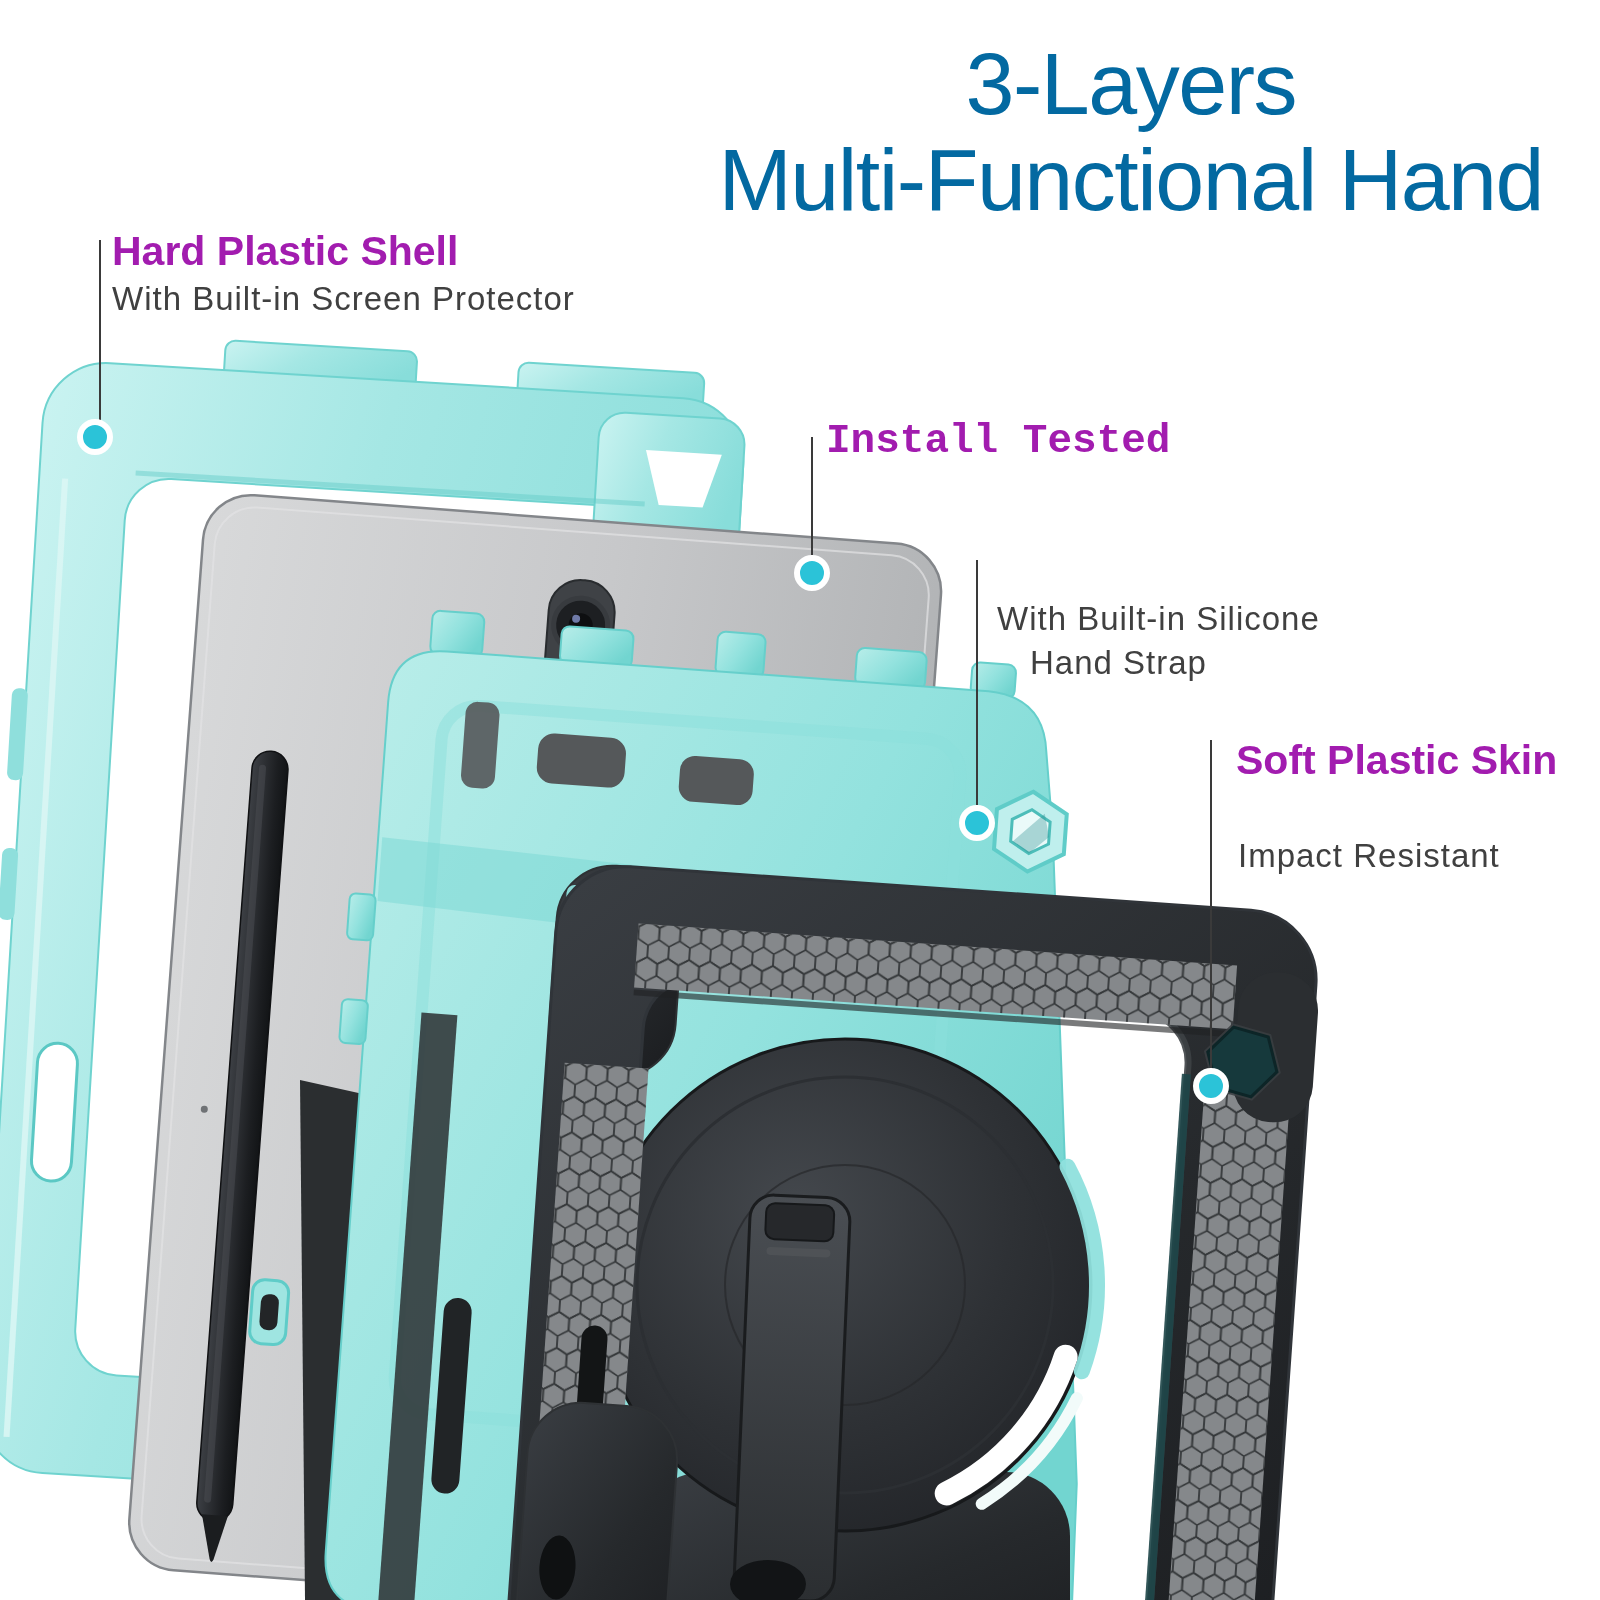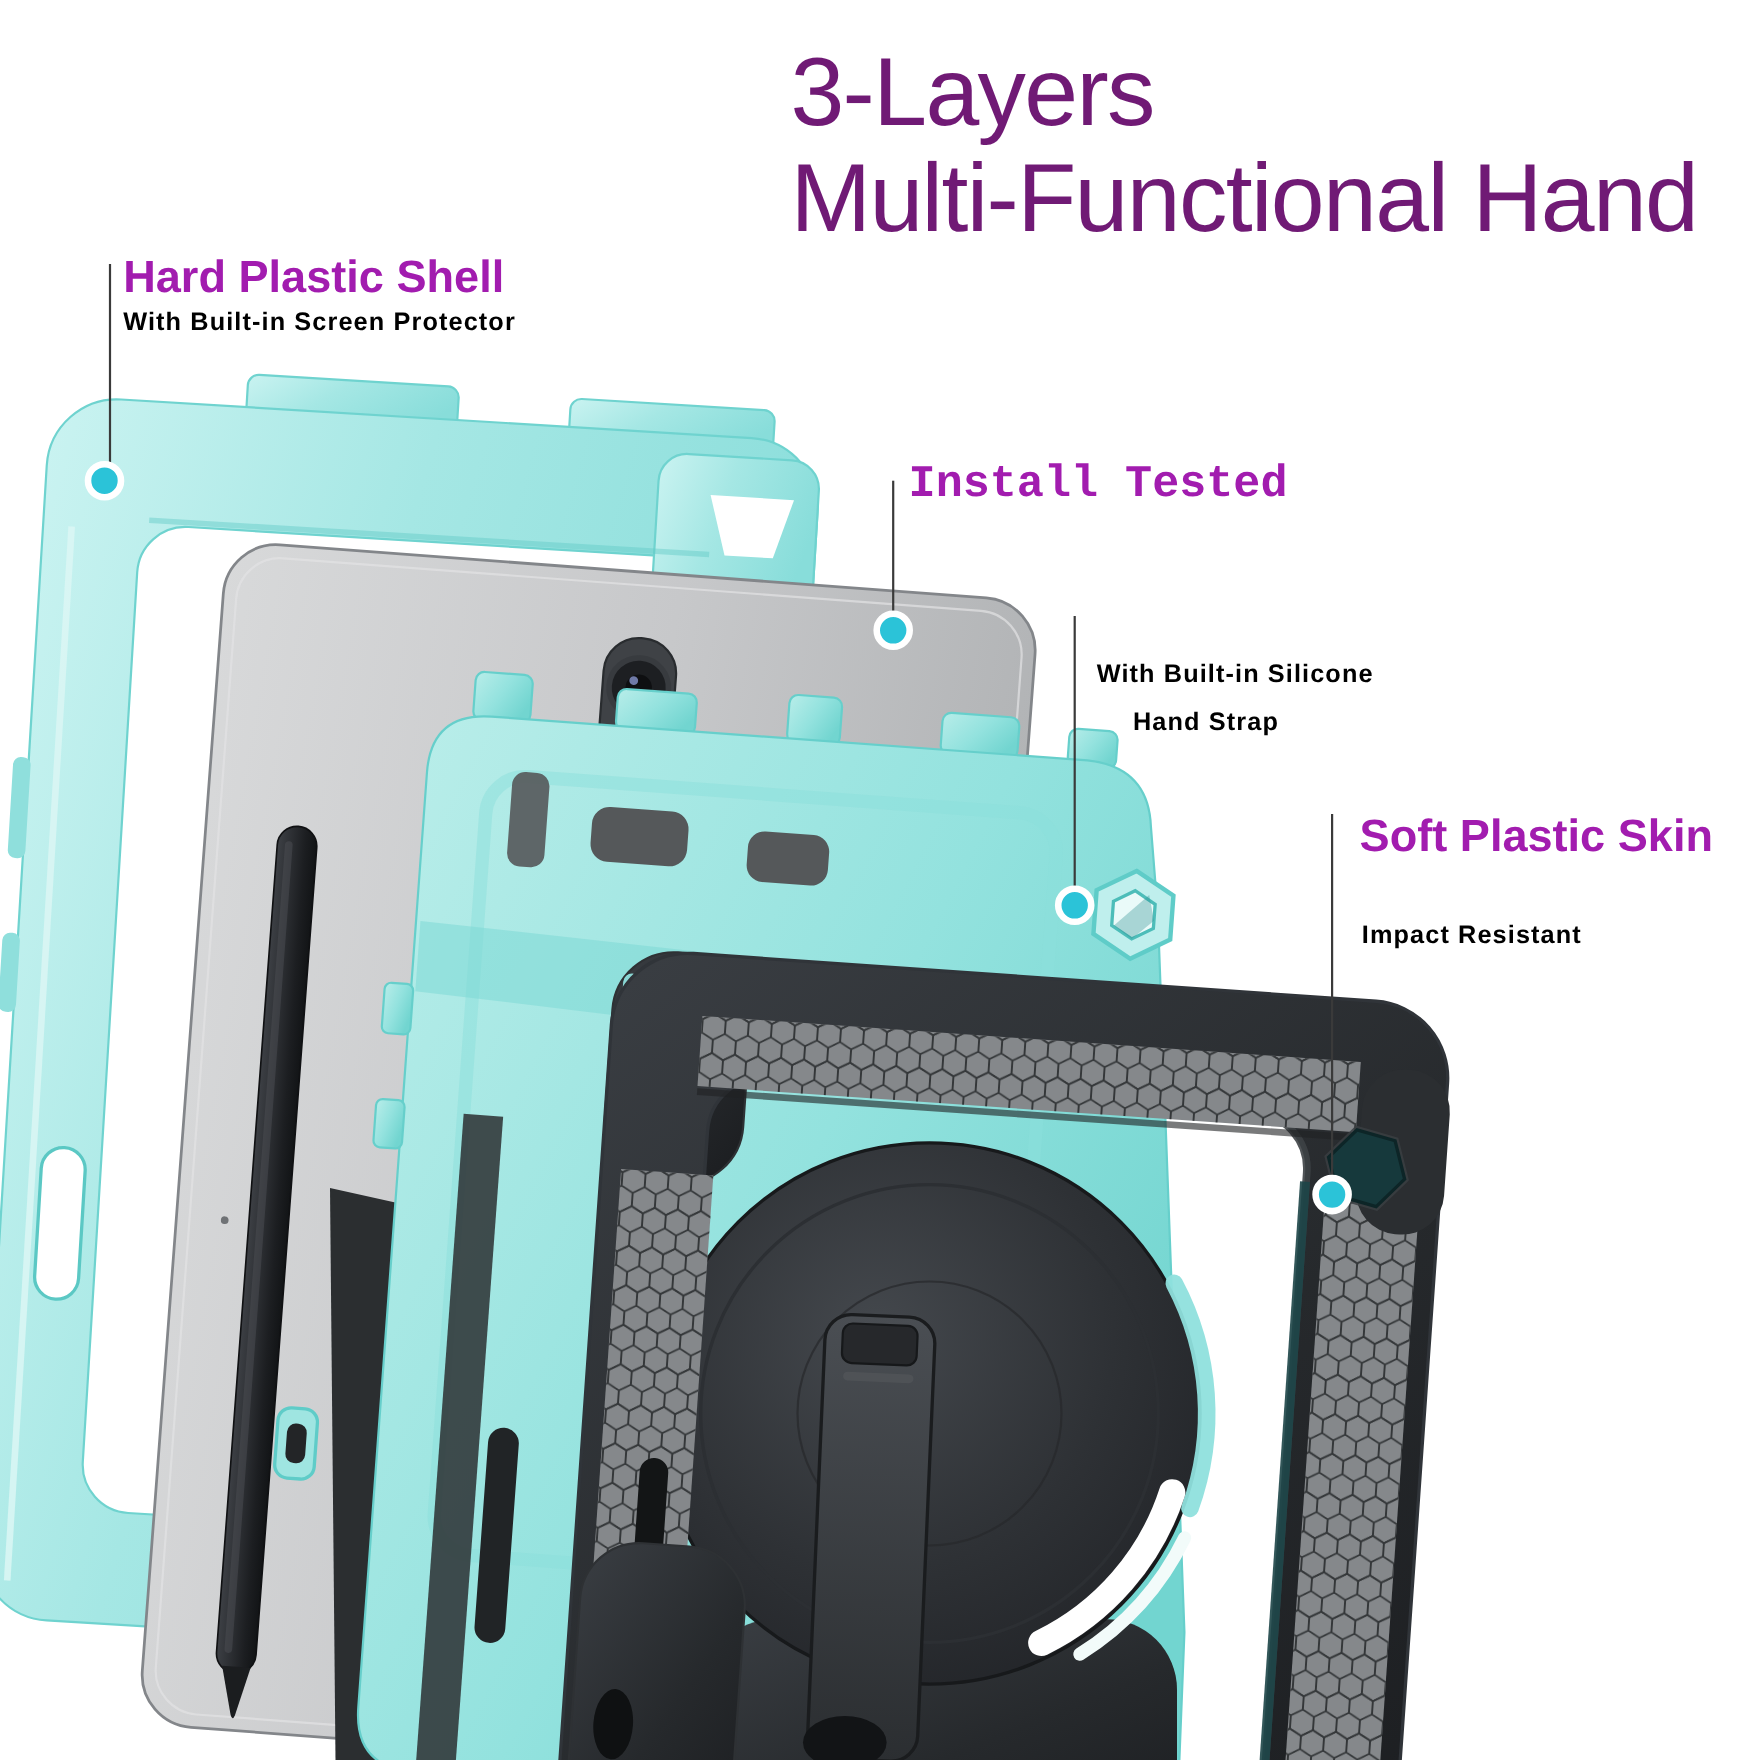--- a/index.html
+++ b/index.html
@@ -2,28 +2,28 @@
 <html><head>
 <meta charset="utf-8">
 <style>
   html,body{margin:0;padding:0;background:#ffffff;}
   .stage{
     position:relative;width:1600px;height:1600px;background:#ffffff;overflow:hidden;
     font-family:"Liberation Sans", sans-serif;
   }
   .stage svg{position:absolute;left:0;top:0;}
   .title{
-    position:absolute;top:36px;right:57px;text-align:left;
-    font-size:88px;line-height:1.09;letter-spacing:-1.5px;color:#701a75;font-weight:400;
+    position:absolute;top:36px;right:57px;text-align:center;
+    font-size:88px;line-height:1.09;letter-spacing:-1.5px;color:#0369a1;font-weight:400;
   }
   .callout-label{
     position:absolute;font-size:41px;font-weight:700;color:#a21caf;letter-spacing:0;white-space:nowrap;
   }
   .callout-sub{
-    position:absolute;font-size:23px;font-weight:700;color:#000000;letter-spacing:1px;white-space:nowrap;
+    position:absolute;font-size:33px;font-weight:400;color:#404040;letter-spacing:1px;white-space:nowrap;
     line-height:1.34;
   }
   .callout-line{
     position:absolute;width:2px;background:#3a3a3a;
   }
   .callout-dot{
     position:absolute;width:24px;height:24px;border-radius:50%;
     background:#2bc3d8;border:6px solid #ffffff;box-sizing:content-box;
   }
 </style>

